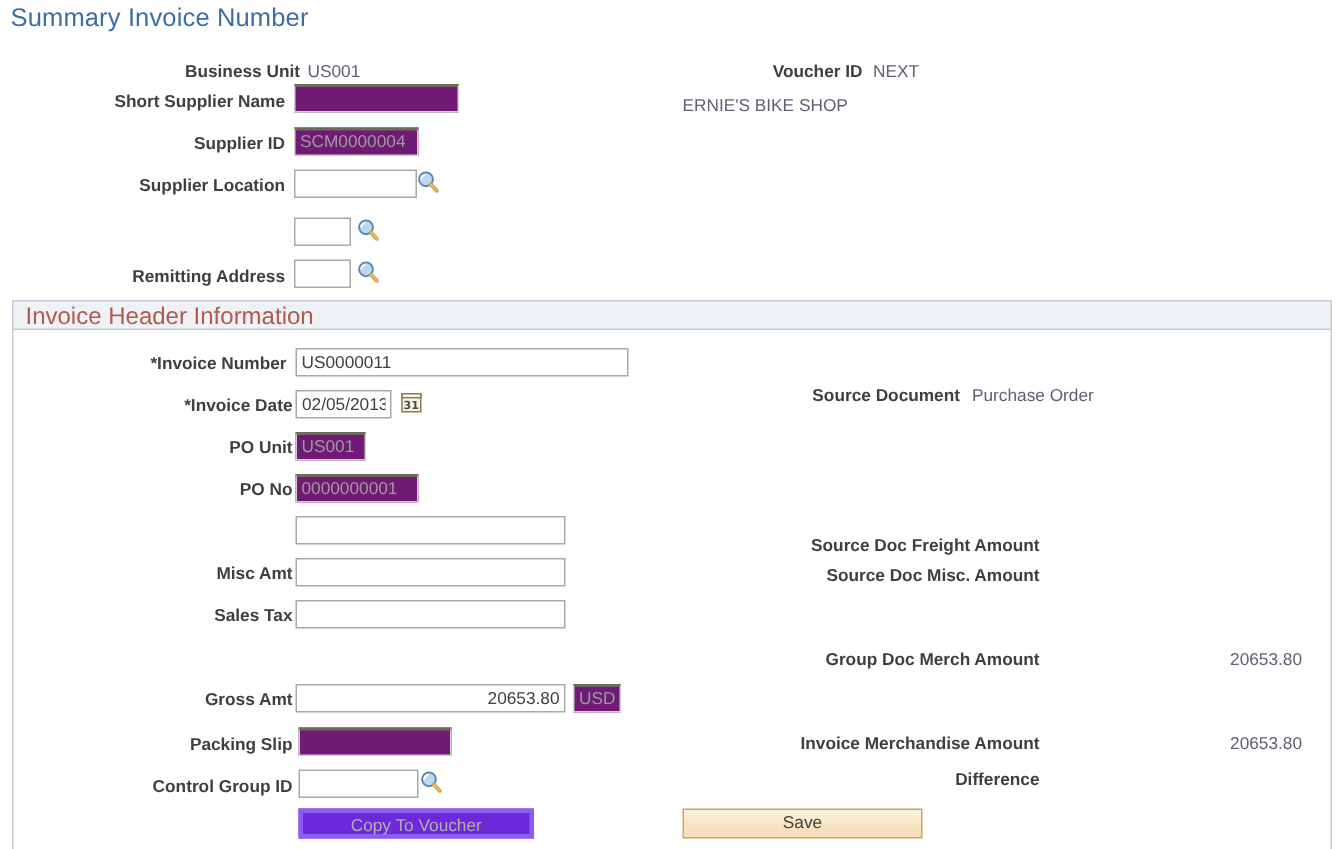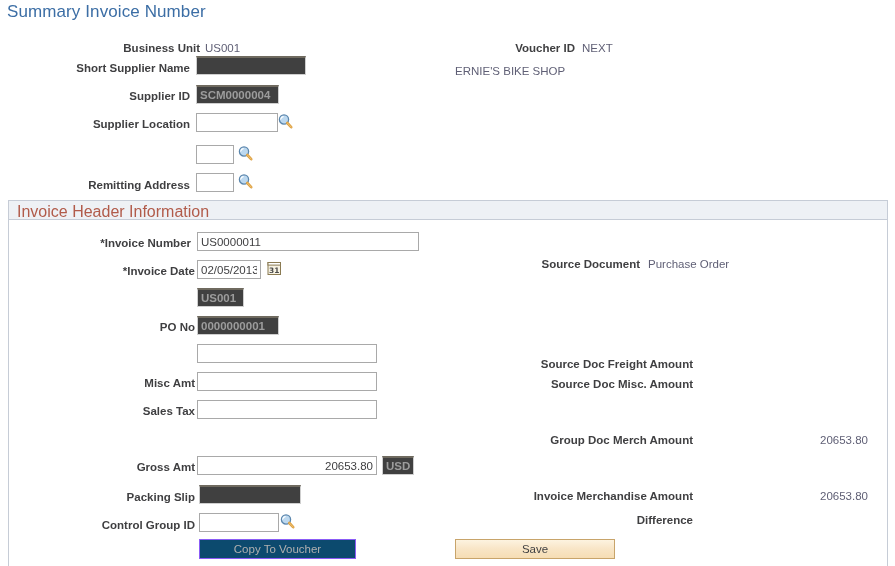--- a/index.html
+++ b/index.html
@@ -56,25 +56,24 @@
     font-size: 11.5px;
     height: 19px;
     line-height: 17px;
     padding: 0 3px;
     outline: none;
   }
   .inp.ralign { text-align: right; }
 
   
   .inp.dis {
-    background: #404040;
+    background: #701a75;
     color: #9c9c9c;
     border: 1px solid #cfcfcf;
     border-top: 2px solid #6f6a5f;
-    font-weight: bold;
   }
 
   
   .lookup {
     position: absolute;
     width: 17px; height: 17px;
     cursor: pointer;
     line-height: 0;
   }
 
@@ -125,22 +124,22 @@
     line-height: 18px;
     color: #3f3f41;
     background: linear-gradient(to bottom, #fdf3e0 0%, #f8e5c6 50%, #f6ddb4 100%);
     border: 1px solid #c8a46a;
   }
   .btn-disabled {
     left: 199px; top: 539px;
     width: 157px; height: 20px;
     line-height: 18px;
     color: #b0b0b0;
-    background: #0c4a6e;
-    border: 1px solid #8b5cf6;
+    background: #6d28d9;
+    border: 3px solid #8b5cf6;
     cursor: default;
   }
 </style>
 </head>
 <body>
 
 <div class="page">
 
   <div class="page-title">Summary Invoice Number</div>
 
@@ -200,20 +199,21 @@
   <div class="lbl" style="left:20px; top:264px; width:175px;">*Invoice Date</div>
   <input class="inp" type="text" style="left: 197px; top: 260px; width: 64px;" value="02/05/2013">
   <span class="calicon" style="left:267px; top:261px;">
     <svg width="15" height="15" viewBox="0 0 15 15">
       <rect x="1" y="1.5" width="12.5" height="12" fill="#f7f2e2" stroke="#8a7a52" stroke-width="1"></rect>
       <rect x="1" y="1.5" width="12.5" height="2.6" fill="#ffffff" stroke="#8a7a52" stroke-width="1"></rect>
       <text x="7.2" y="11.6" font-family="DejaVu Sans, sans-serif" font-size="7.4" font-weight="bold" fill="#4a4a4a" text-anchor="middle">31</text>
     </svg>
   </span>
 
+  <div class="lbl" style="left:20px; top:292px; width:175px;">PO Unit</div>
   <input class="inp dis" type="text" readonly="" style="left: 197px; top: 288px; width: 47px;" value="US001">
 
   <div class="lbl" style="left:20px; top:320px; width:175px;">PO No</div>
   <input class="inp dis" type="text" readonly="" style="left: 197px; top: 316px; width: 82px;" value="0000000001">
 
   <input class="inp ralign" type="text" style="left: 197px; top: 344px; width: 180px;" value="">
 
   <div class="lbl" style="left:20px; top:376px; width:175px;">Misc Amt</div>
   <input class="inp ralign" type="text" style="left: 197px; top: 372px; width: 180px;" value="">
 

